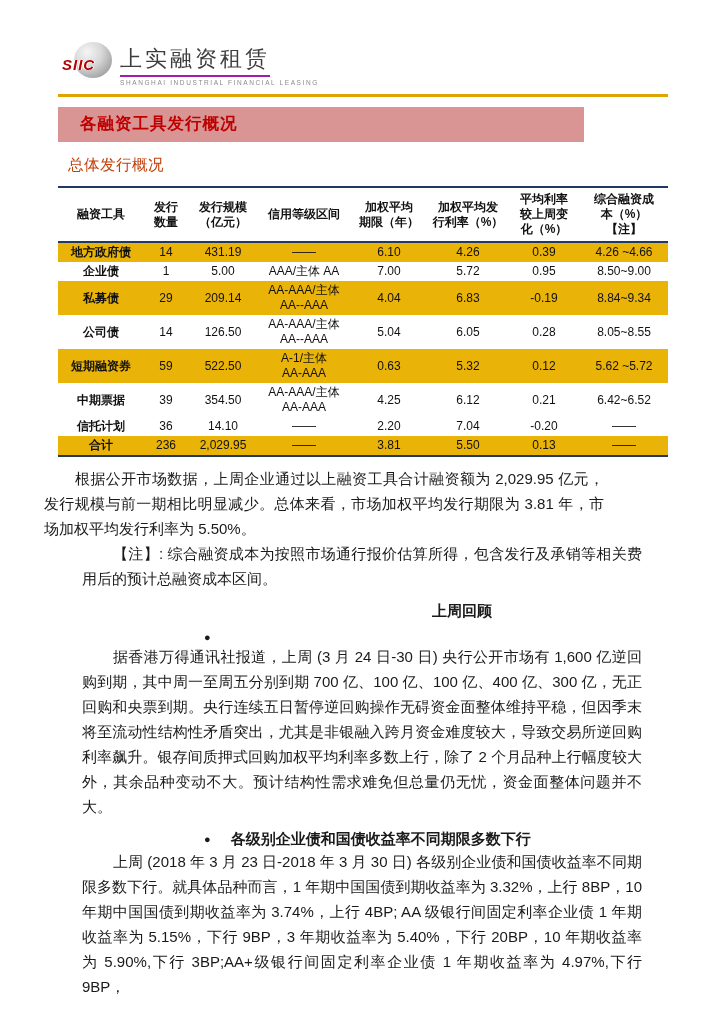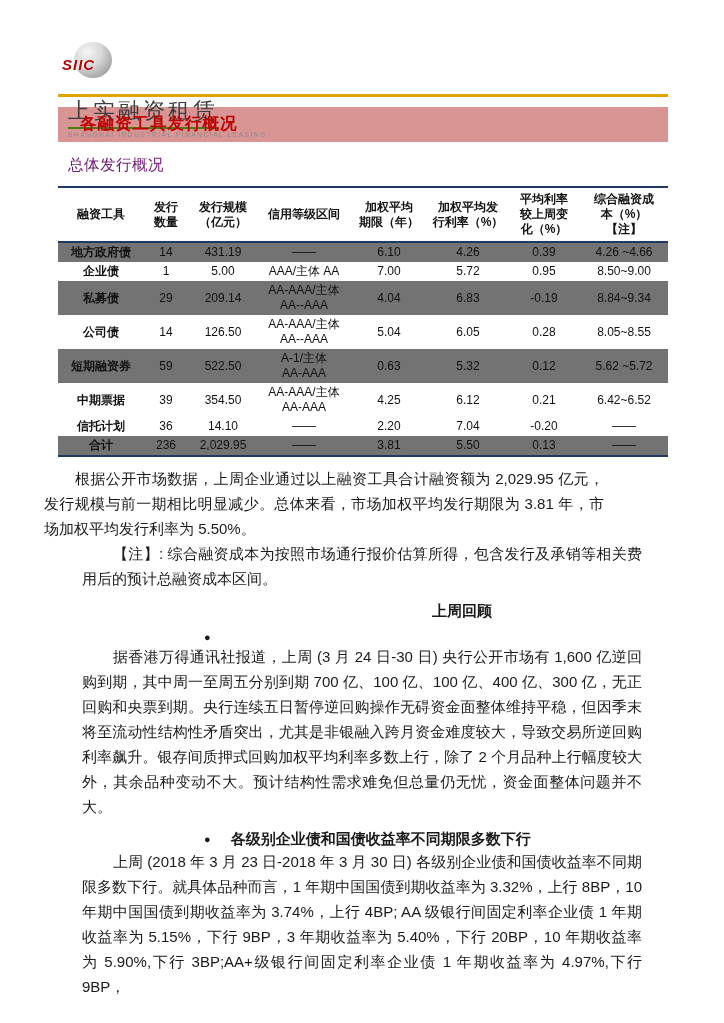--- a/index.html
+++ b/index.html
@@ -5,50 +5,50 @@
   * { box-sizing: border-box; margin: 0; padding: 0; }
   html, body { background: #ffffff; }
   body {
     width: 724px; height: 1023px; position: relative; overflow: hidden;
     font-family: "Liberation Sans", "DejaVu Sans", sans-serif;
     color: #1a1a1a;
   }
   .page { padding-top: 40px; }
 
   
-  .logo-row { margin-left: 64px; display: flex; align-items: flex-start; height: 50px; flex-direction: column; }
+  .logo-row { margin-left: 64px; display: flex; align-items: flex-start; height: 50px; }
   .logo-mark { position: relative; width: 52px; height: 44px; flex: 0 0 52px; }
   .sphere { position: absolute; left: 10px; top: 2px; width: 38px; height: 36px; border-radius: 50%;
             background: radial-gradient(circle at 35% 28%, #f5f5f5 0%, #d8d8d8 40%, #9a9a9a 85%, #8a8a8a 100%); }
   .siic-text { position: absolute; left: -2px; top: 16px; font-style: italic; font-weight: bold;
                font-size: 15px; color: #b40000; letter-spacing: 1px;
                text-shadow: 1px 0 0 #fff, -1px 0 0 #fff; }
   .logo-names { margin-left: 4px; padding-top: 4px; }
   .logo-cn { font-size: 22px; color: #3d3d3d; letter-spacing: 3px; font-weight: 500;
-             border-bottom: 2px solid #4d7c0f; padding-bottom: 1px; display: inline-block; }
+             border-bottom: 2px solid #a21caf; padding-bottom: 1px; display: inline-block; }
   .logo-en { font-size: 6.5px; color: #8a8a8a; letter-spacing: 1.6px; margin-top: 2px; }
 
   .gold-line { width: 610px; margin: 4px 0 0 58px; height: 3px; background: #dfa400; }
 
   
-  .banner { width: 610px; margin: 10px 0 0 58px; background: #d99594; padding: 6px 0 7px 22px; }
+  .banner { width: 526px; margin: 10px 0 0 58px; background: #d99594; padding: 6px 0 7px 22px; }
   .banner-title { color: #bf0000; font-weight: bold; font-size: 16.5px; letter-spacing: 1px; }
-  .section-title { margin: 13px 12px 0 68px; font-size: 15.5px; color: #701a75; letter-spacing: 0.5px; }
+  .section-title { margin: 13px 12px 0 68px; font-size: 15.5px; color: #c2410c; letter-spacing: 0.5px; }
 
   
   table { width: 610px; margin: 10px 0 0 58px; border-collapse: collapse;
           border-top: 2px solid #1f3864; border-bottom: 2px solid #1f3864;
           font-size: 12px; color: #111; table-layout: fixed; }
   thead tr { border-bottom: 2px solid #1f3864; background: #ffffff; }
   th { font-weight: bold; padding: 4px 1px; text-align: center; vertical-align: middle;
        line-height: 1.25; white-space: pre-line; }
   td { text-align: center; padding: 2px 1px; vertical-align: middle; line-height: 1.25;
        white-space: pre-line; }
   td.tool { font-weight: bold; }
-  tr.shaded { background: #737373; }
+  tr.shaded { background: #eab308; }
 
   
   .body-text { width: 560px; margin-left: 82px; font-size: 15px; line-height: 25px;
                text-align: justify; color: #1a1a1a; }
   .indent { text-indent: 31px; }
   .p1 { margin-top: 9px; margin-left: 44px; }
   .p2 { margin-top: 0; }
 
   .review-heading { margin: 11px 0 0 200px; font-weight: bold; font-size: 15px; text-align: center; }
   .bullet-line { margin: 11px 0 0 204px; display: flex; align-items: baseline;

